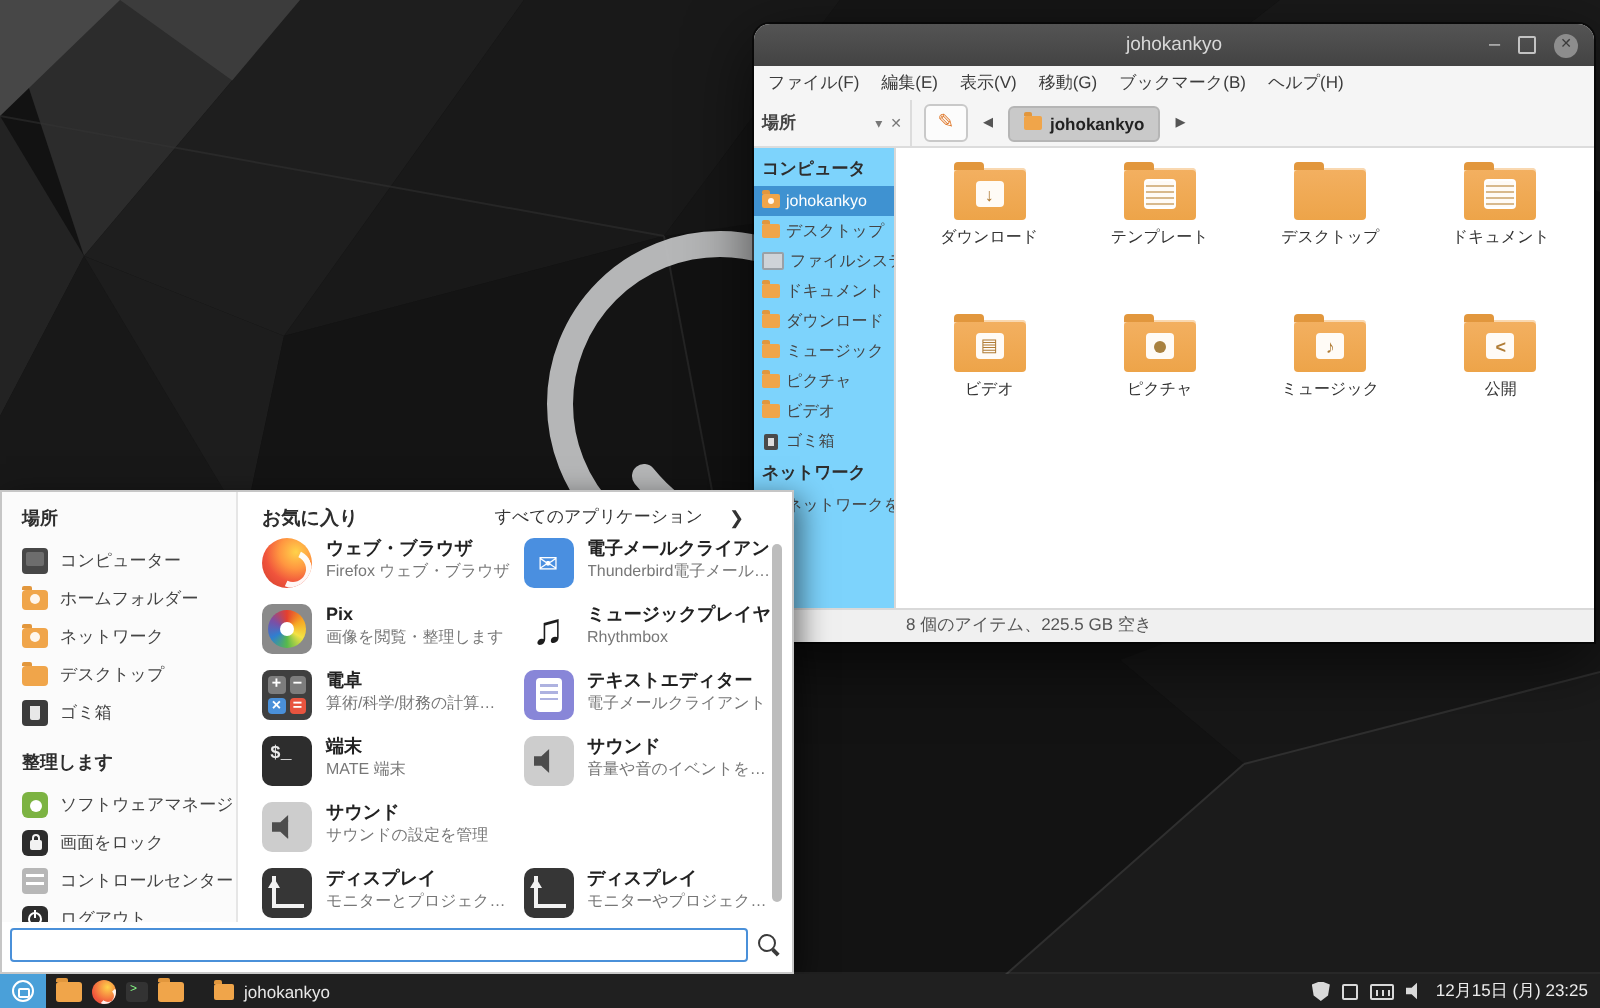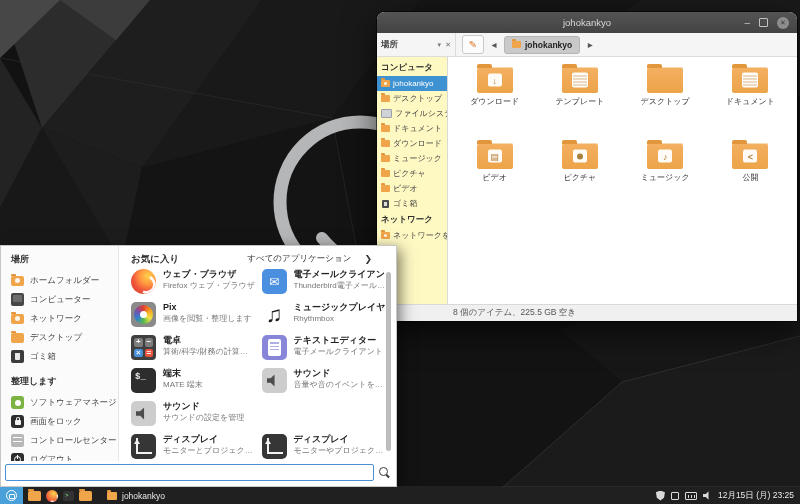--- a/index.html
+++ b/index.html
@@ -30,21 +30,21 @@
   .pane-head .cap{font-weight:bold;}
   .pane-head .spacer{flex:1;}
   .tiny{font-size:7px;color:#777;}
   .toolbar{flex:1;display:flex;align-items:center;gap:5px;padding-left:6px;}
   .edit-btn{width:20px;height:17px;border:1px solid #c9c9c9;border-radius:3px;background:#fcfcfc;
             display:flex;align-items:center;justify-content:center;font-size:10px;color:#e07b2f;}
   .nav-arrow{color:#555;font-size:10px;width:10px;text-align:center;}
   .crumb{background:#c9c9c9;border:1px solid #b5b5b5;border-radius:3px;height:16px;
          display:flex;align-items:center;gap:4px;padding:0 7px;font-size:8.5px;font-weight:bold;color:#222;}
   .fm-body{flex:1;display:flex;min-height:0;}
-  .sidepane{width:70px;background:#fef9c3;border-right:1px solid #d8d8d8;padding-top:2px;
+  .sidepane{width:70px;background:#7dd3fc;border-right:1px solid #d8d8d8;padding-top:2px;
             font-size:8px;color:#444;overflow:hidden;}
   .sp-title{font-weight:bold;font-size:8.5px;color:#2e2e2e;padding:3px 4px 2px;}
   .sp-item{display:flex;align-items:center;gap:3px;padding:1px 4px;height:13px;white-space:nowrap;}
   .sp-item.sel{background:#3f92d1;color:#fff;}
   .mini-folder{width:9px;height:7px;background:#f0a54a;border-radius:1px;position:relative;flex:0 0 auto;}
   .mini-folder::before{content:"";position:absolute;top:-2px;left:0;width:4px;height:2px;background:#e2973d;border-radius:1px 1px 0 0;}
   .mini-folder.dot::after{content:"";position:absolute;left:3px;top:2px;width:3px;height:3px;border-radius:50%;background:rgba(255,255,255,.9);}
   .mini-drive{width:9px;height:7px;background:#cfd3d8;border:1px solid #9aa0a6;border-radius:1px;flex:0 0 auto;}
   .mini-trash{width:7px;height:8px;background:#4a4a4a;border-radius:1px;position:relative;flex:0 0 auto;margin:0 1px;}
   .mini-trash::before{content:"";position:absolute;top:2px;left:2px;width:3px;height:4px;background:#ddd;}
@@ -193,20 +193,28 @@
 
 <div class="window">
   <div class="titlebar">
     <div class="win-title">johokankyo</div>
     <div class="win-btns">
       <span class="btn-min">–</span>
       <span class="btn-max"></span>
       <span class="btn-close">✕</span>
     </div>
   </div>
+  <div class="menubar">
+    <span>ファイル(F)</span>
+    <span>編集(E)</span>
+    <span>表示(V)</span>
+    <span>移動(G)</span>
+    <span>ブックマーク(B)</span>
+    <span>ヘルプ(H)</span>
+  </div>
   <div class="toolrow">
     <div class="pane-head">
       <span class="cap">場所</span>
       <span class="spacer"></span>
       <span class="tiny">▾</span>
       <span class="tiny">✕</span>
     </div>
     <div class="toolbar">
       <span class="edit-btn">✎</span>
       <span class="nav-arrow">◂</span>
@@ -314,26 +322,26 @@
   <div class="statusbar">
     <span>8 個のアイテム、225.5 GB 空き</span>
   </div>
 </div>
 
 <div class="mintmenu">
   <div class="menu-cols">
     <div class="menu-left">
       <div class="mh">場所</div>
       <div class="m-item">
+        <span class="pi pi-computer"></span>
+        <span>コンピューター</span>
+      </div>
+      <div class="m-item">
         <span class="pi pi-folder dot"></span>
         <span>ホームフォルダー</span>
-      </div>
-      <div class="m-item">
-        <span class="pi pi-computer"></span>
-        <span>コンピューター</span>
       </div>
       <div class="m-item">
         <span class="pi pi-folder dot"></span>
         <span>ネットワーク</span>
       </div>
       <div class="m-item">
         <span class="pi pi-folder"></span>
         <span>デスクトップ</span>
       </div>
       <div class="m-item">

